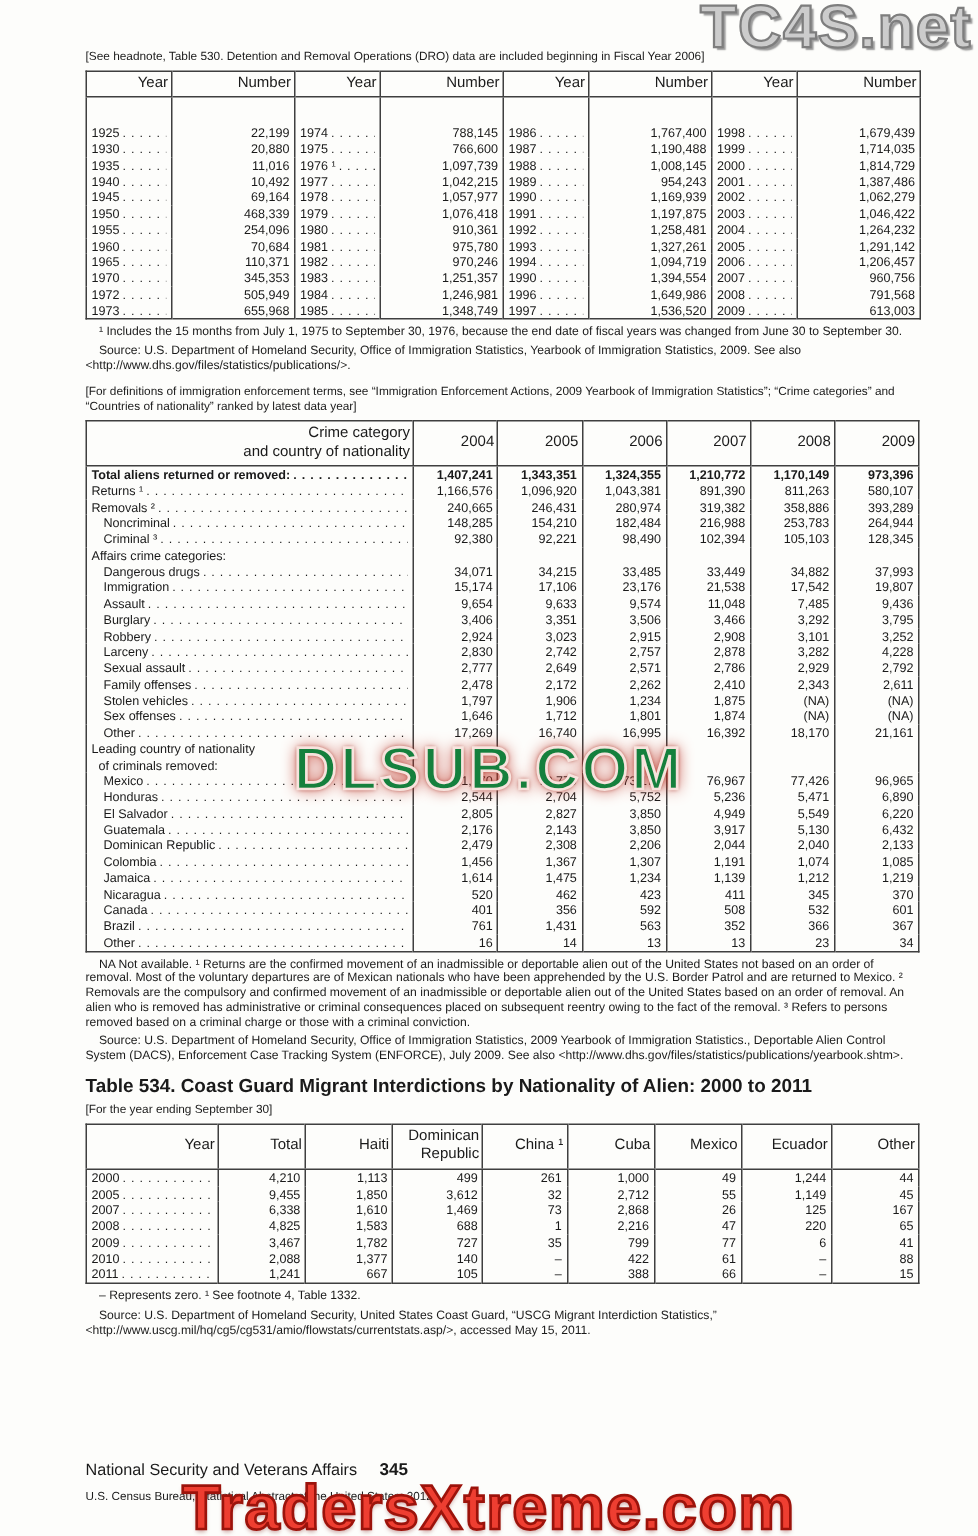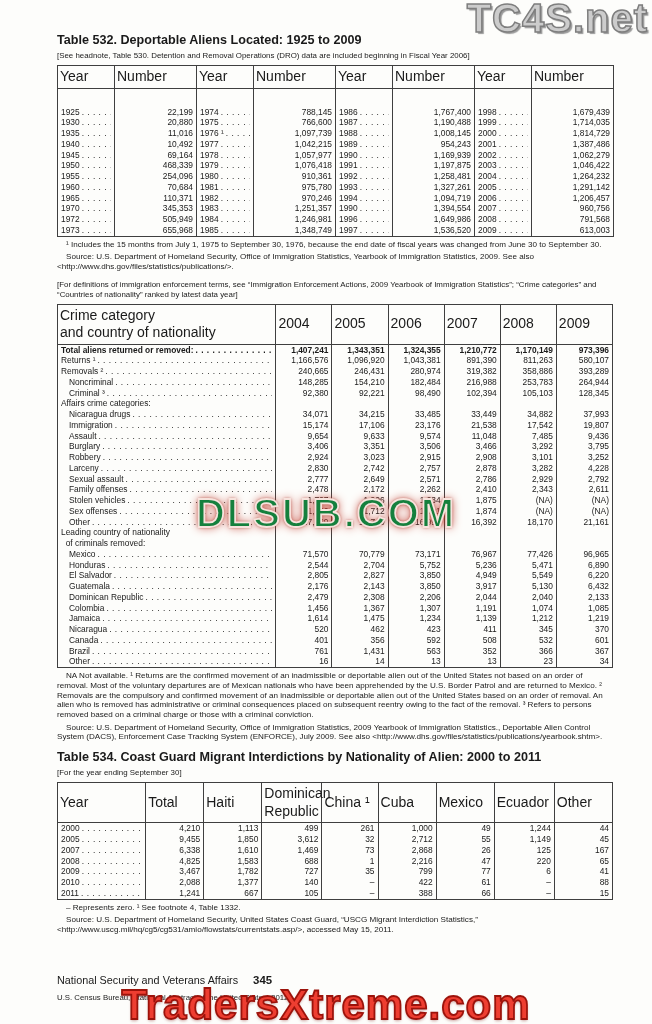--- a/index.html
+++ b/index.html
@@ -4,21 +4,21 @@
 <style>
   *{box-sizing:border-box}
   html,body{margin:0;padding:0;background:#e9e9e9}
   .page{position:relative;width:652px;height:1024px;margin:0 auto;background:#fdfdfb;
         font-family:"Liberation Sans",sans-serif;color:#1a1a1a;overflow:hidden}
   .content{position:absolute;left:57px;top:33px;width:556px}
   .section{margin-bottom:8px}
   .tbl-title{font-size:12.6px;font-weight:700;line-height:1.22;margin:0 0 3px}
   .headnote{font-size:7.9px;line-height:1.25;margin:0 0 4px}
   .datatable{width:100%;border-collapse:collapse;border:1px solid #3f3f3f;table-layout:fixed}
-  .datatable th{font-size:14px;font-weight:400;text-align:left;vertical-align:middle;
+  .datatable th{font-size:10px;font-weight:400;text-align:right;vertical-align:middle;
                 border-bottom:1px solid #3f3f3f;border-left:1px solid #3f3f3f;padding:2px 2px;line-height:1.25;white-space:pre-line}
   .datatable td{font-size:8.4px;line-height:1.28;padding:0 3px;vertical-align:bottom;
                 border-left:1px solid #3f3f3f;overflow:hidden;white-space:nowrap}
   .datatable th:first-child,.datatable td:first-child{border-left:none}
   .num{text-align:right}
   .bold{font-weight:700}
   .lw{display:flex;align-items:baseline;overflow:hidden}
   .lt{flex:0 0 auto}
   .plain{white-space:pre-line;display:inline-block}
   .ldr{flex:1 1 auto;overflow:hidden;white-space:nowrap;margin-left:2px;letter-spacing:.5px}
@@ -40,21 +40,20 @@
   .footer-credit{position:absolute;left:57px;top:993px;font-size:7.8px;z-index:2}
 </style>
 </head>
 <body>
 
 <div class="page">
 
   <div class="content">
 
     <div class="section">
-      <h2 class="tbl-title">Table 532. Deportable Aliens Located: 1925 to 2009</h2>
       <p class="headnote">[See headnote, Table 530. Detention and Removal Operations (DRO) data are included beginning in Fiscal Year 2006]</p>
       <table class="datatable t532">
         <colgroup>
           <col style="width:57px">
             <col style="width:82px">
           <col style="width:57px">
             <col style="width:82px">
           <col style="width:57px">
             <col style="width:82px">
           <col style="width:57px">
@@ -539,21 +538,21 @@
               <td class="num"></td>
               <td class="num"></td>
               <td class="num"></td>
               <td class="num"></td>
               <td class="num"></td>
               <td class="num"></td>
             </tr>
             <tr>
               <td class="stub ind1">
                 <div class="lw">
-                  <span class="lt">Nicaragua drugs</span>
+                  <span class="lt">Dangerous drugs</span>
                   <span class="ldr">. . . . . . . . . . . . . . . . . . . . . . . . . . . . . . . . . . . . . . . . . . . . . . . . . . . . . . . . . . . . </span>
                 </div>
               </td>
               <td class="num">34,071</td>
               <td class="num">34,215</td>
               <td class="num">33,485</td>
               <td class="num">33,449</td>
               <td class="num">34,882</td>
               <td class="num">37,993</td>
             </tr>

